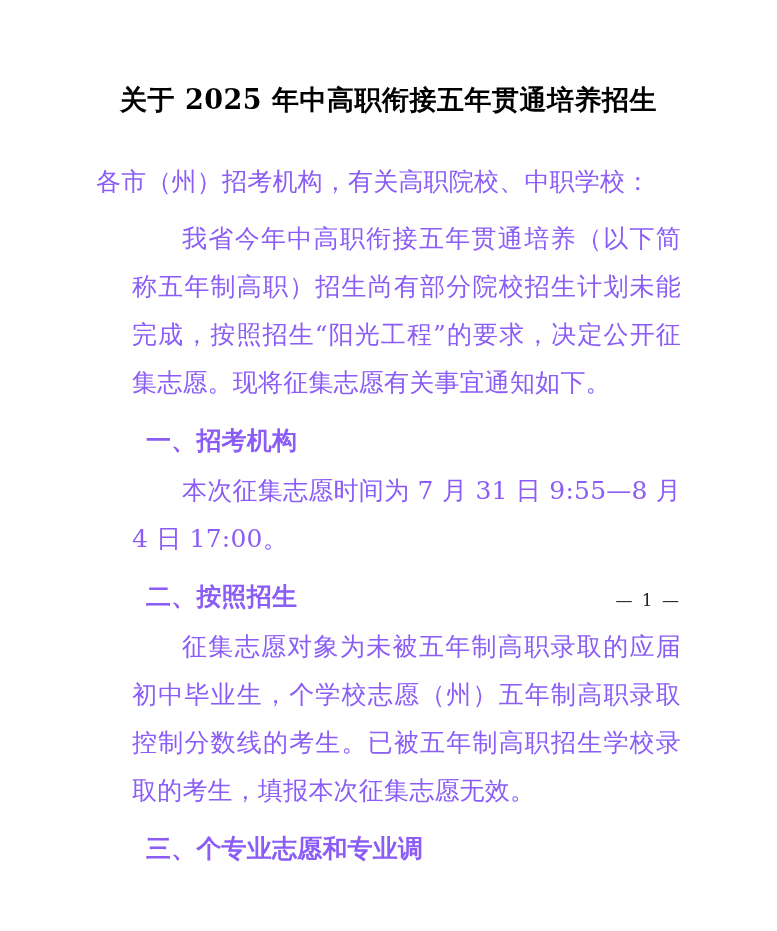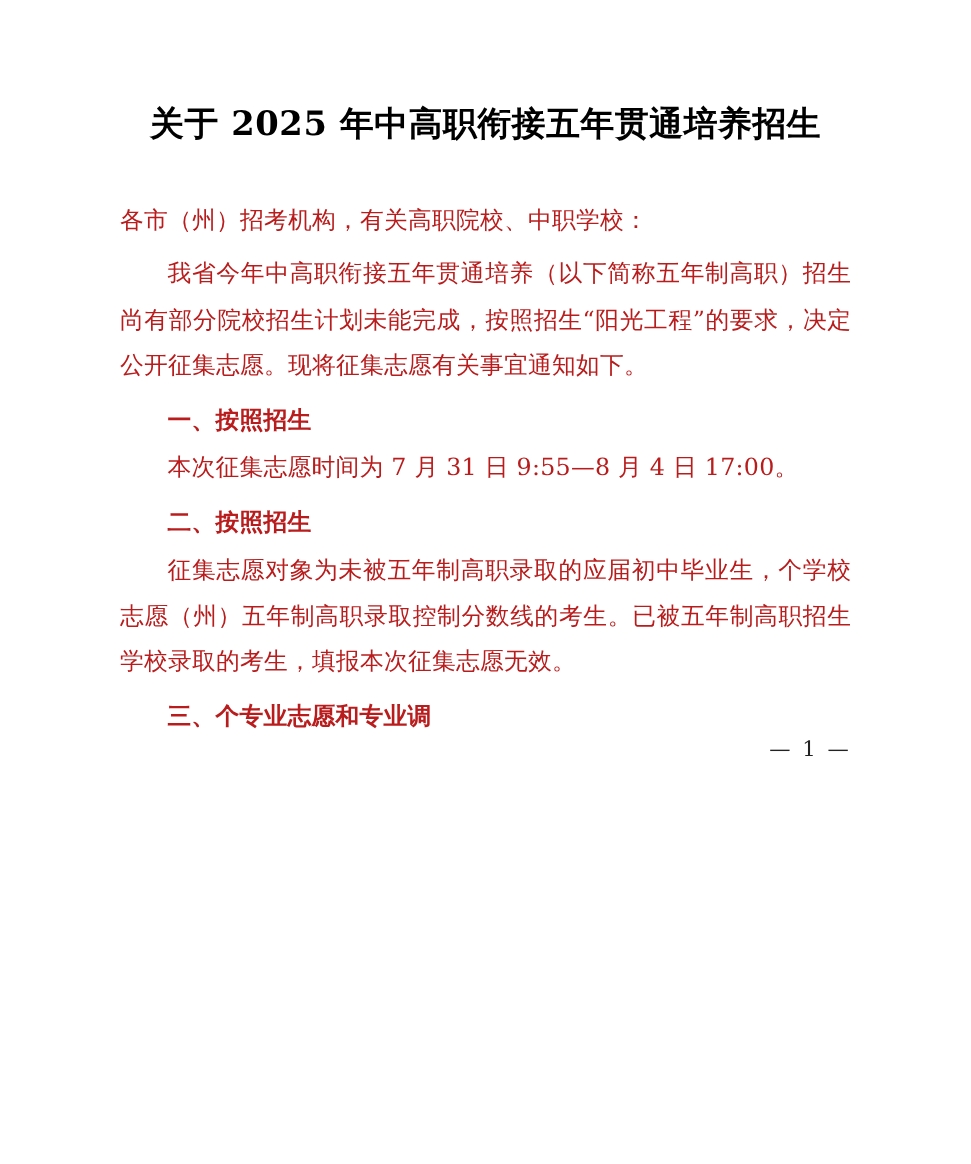--- a/index.html
+++ b/index.html
@@ -33,32 +33,33 @@
     color: #000;
   }
   .title-line {
     display: block;
   }
   .body-block {
     margin-top: 36px;
   }
   p {
     margin: 0 0 0.38em 0;
-    font-size: 19px;
+    font-size: 25px;
     line-height: 1.92;
     text-align: justify;
     text-justify: inter-ideograph;
-    color: #b91c1c;
+    color: #8b5cf6;
     letter-spacing: 0.2px;
   }
   p.salutation {
     text-indent: 0;
   }
   p.indent {
     text-indent: 2em;
+    margin-left: 36px;
   }
   p.section-head {
     text-indent: 2em;
     font-weight: bold;
     margin-top: 0.10em;
     margin-bottom: 0.10em;
   }
   .page-number {
     position: absolute;
     bottom: 62px;
@@ -77,21 +78,21 @@
   <h1 class="doc-title">
     <span class="title-line">关于 2025 年中高职衔接五年贯通培养招生</span>
   </h1>
 
   <div class="body-block">
 
     <p class="salutation">各市（州）招考机构，有关高职院校、中职学校：</p>
 
     <p class="indent">我省今年中高职衔接五年贯通培养（以下简称五年制高职）招生尚有部分院校招生计划未能完成，按照招生“阳光工程”的要求，决定公开征集志愿。现将征集志愿有关事宜通知如下。</p>
 
-    <p class="section-head">一、按照招生</p>
+    <p class="section-head">一、招考机构</p>
     <p class="indent">本次征集志愿时间为 7 月 31 日 9:55—8 月 4 日 17:00。</p>
 
     <p class="section-head">二、按照招生</p>
     <p class="indent">征集志愿对象为未被五年制高职录取的应届初中毕业生，个学校志愿（州）五年制高职录取控制分数线的考生。已被五年制高职招生学校录取的考生，填报本次征集志愿无效。</p>
 
     <p class="section-head">三、个专业志愿和专业调</p>
 
   </div>
 
   <div class="page-number">— 1 —</div>

